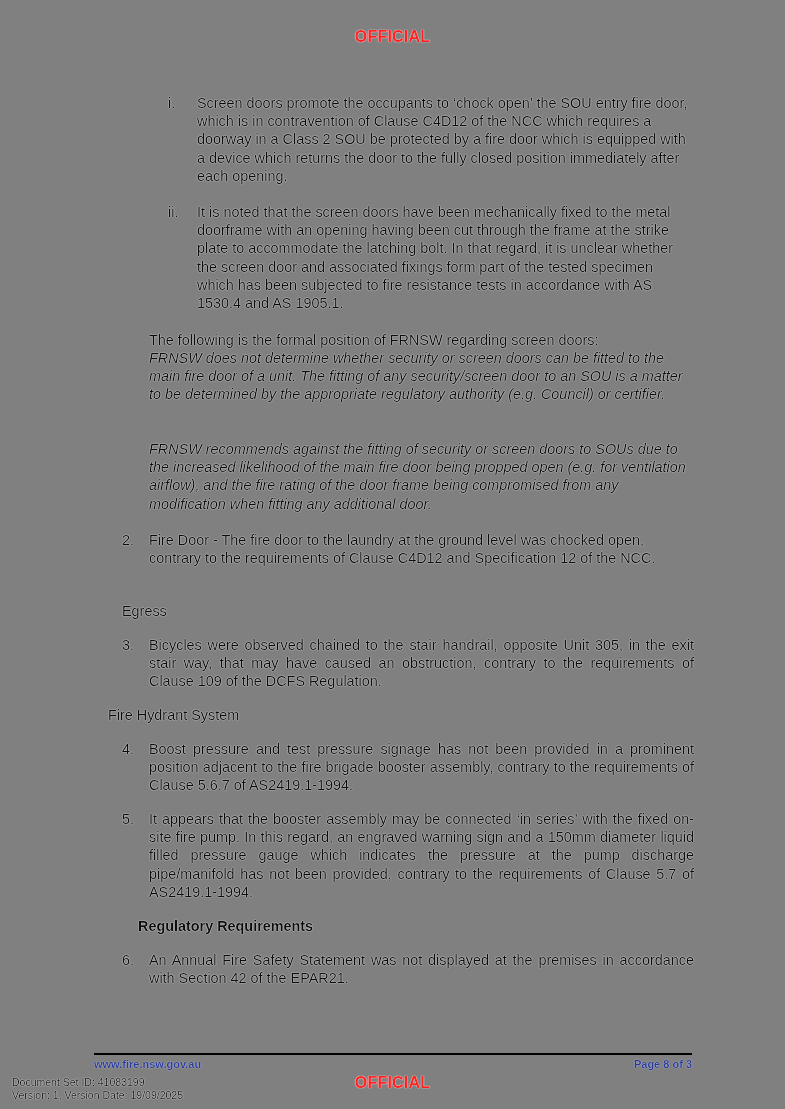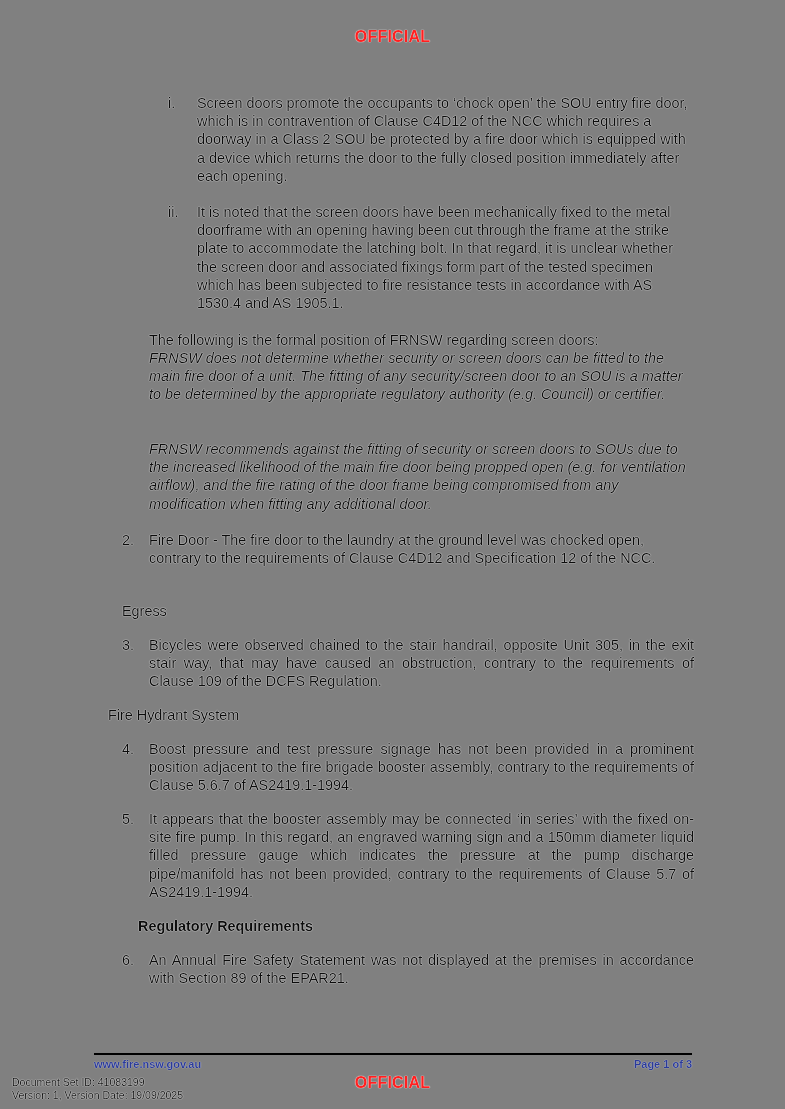--- a/index.html
+++ b/index.html
@@ -132,25 +132,25 @@
 
   <div class="block txt" style="left:122px; top:810px; width:572px;">
     <span class="roman" style="left:0; top:0;">5.</span>
     <div class="body-text justify" style="left:27px; top:0; width:545px;">It appears that the booster assembly may be connected ‘in series’ with the fixed on-site fire pump. In this regard, an engraved warning sign and a 150mm diameter liquid filled pressure gauge which indicates the pressure at the pump discharge pipe/manifold has not been provided, contrary to the requirements of Clause 5.7 of AS2419.1-1994.</div>
   </div>
 
   <div class="block txt bold" style="left:94px; top:917px;margin-left:44px;">Regulatory Requirements</div>
 
   <div class="block txt" style="left:122px; top:951px; width:572px;">
     <span class="roman" style="left:0; top:0;">6.</span>
-    <div class="body-text justify" style="left:27px; top:0; width:545px;">An Annual Fire Safety Statement was not displayed at the premises in accordance with Section 89 of the EPAR21.</div>
+    <div class="body-text justify" style="left:27px; top:0; width:545px;">An Annual Fire Safety Statement was not displayed at the premises in accordance with Section 42 of the EPAR21.</div>
   </div>
 
   <div class="footer-line"></div>
   <a class="footer-link">www.fire.nsw.gov.au</a>
-  <div class="footer-page">Page 1 of 3</div>
+  <div class="footer-page">Page 8 of 3</div>
 
   <div class="doc-meta" style="top:1076px;">Document Set ID: 41083199</div>
   <div class="doc-meta" style="top:1089px;text-align:right;">Version: 1, Version Date: 19/09/2025</div>
 
   <div class="official bottom">OFFICIAL</div>
 
 </div>
 
 </body></html>

